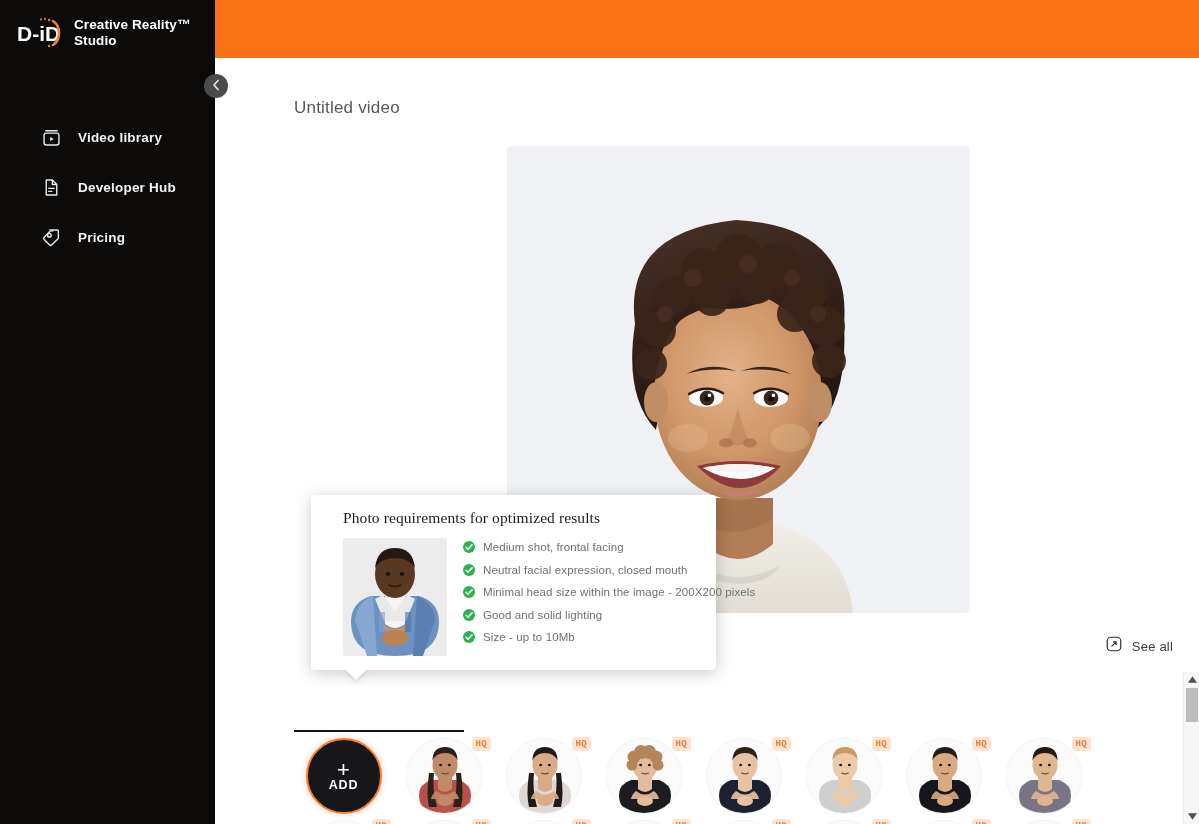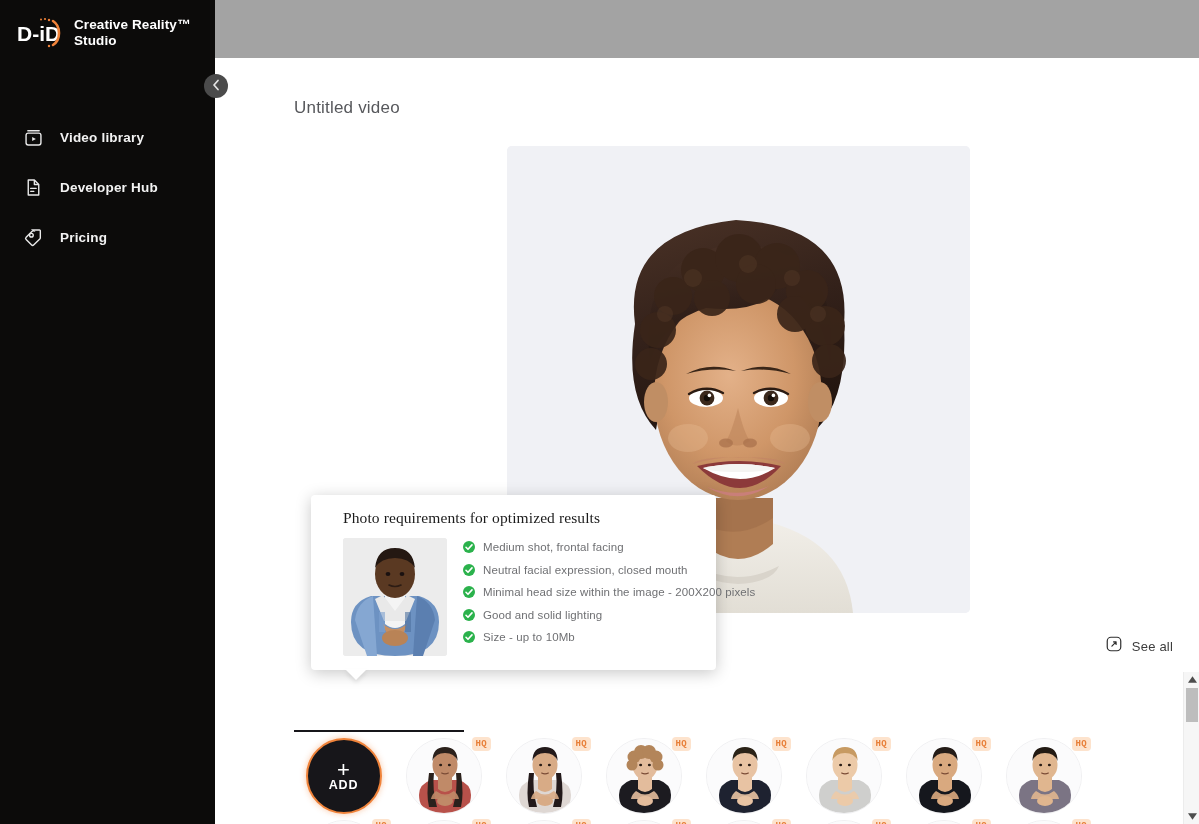--- a/index.html
+++ b/index.html
@@ -2,42 +2,42 @@
 <html><head>
 <meta charset="utf-8">
 <style>
   * { box-sizing: border-box; margin: 0; padding: 0; }
   html, body {
     width: 1199px; height: 824px;
     overflow: hidden;
     font-family: "Liberation Sans", sans-serif;
     background: #ffffff;
   }
-  #app { position: relative; width: 1199px; height: 628px; background: #a3a3a3; }
+  #app { position: relative; width: 1199px; height: 628px; background: #f97316; }
 
   
   .sidebar {
     position: absolute; left: 0; top: 0;
     width: 215px; height: 824px;
     background: #0c0b0a;
     z-index: 5;
   }
   .brand { display: flex; align-items: center; gap: 12px; padding: 16px 0 0 16px; }
   .logo-wrap { position: relative; width: 46px; height: 34px; flex: 0 0 auto; }
   .brand-text {
     color: #ffffff; font-size: 13.5px; font-weight: 700; line-height: 16px;
     letter-spacing: 0.1px; white-space: pre-line;
   }
 
   .nav-top { position: absolute; top: 112px; left: 0; width: 215px; }
   .nav-bottom { position: absolute; bottom: 22px; left: 0; width: 215px; }
 
   .nav-item {
     display: flex; align-items: center; gap: 16px;
-    height: 50px; padding-left: 22px; cursor: pointer;
+    height: 50px; padding-left: 40px; cursor: pointer;
   }
   .nav-item .ico { width: 22px; height: 22px; flex: 0 0 auto; display:flex; align-items:center; justify-content:center;}
   .nav-item .lbl {
     color: #f2f2f2; font-size: 13.5px; font-weight: 700; letter-spacing: .2px;
   }
 
   
   .collapse-btn {
     position: absolute; left: 204px; top: 74px;
     width: 24px; height: 24px; border-radius: 50%;

